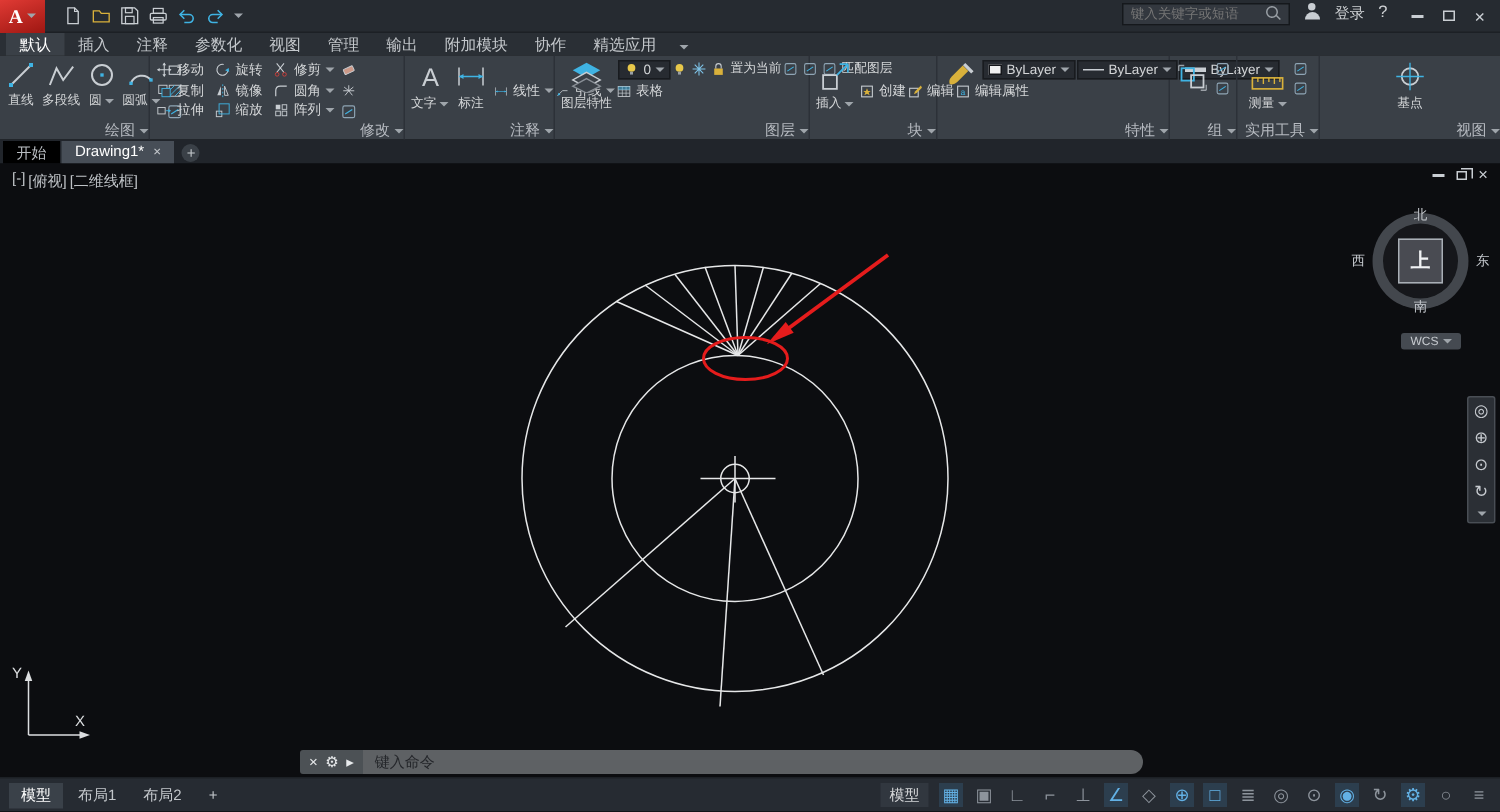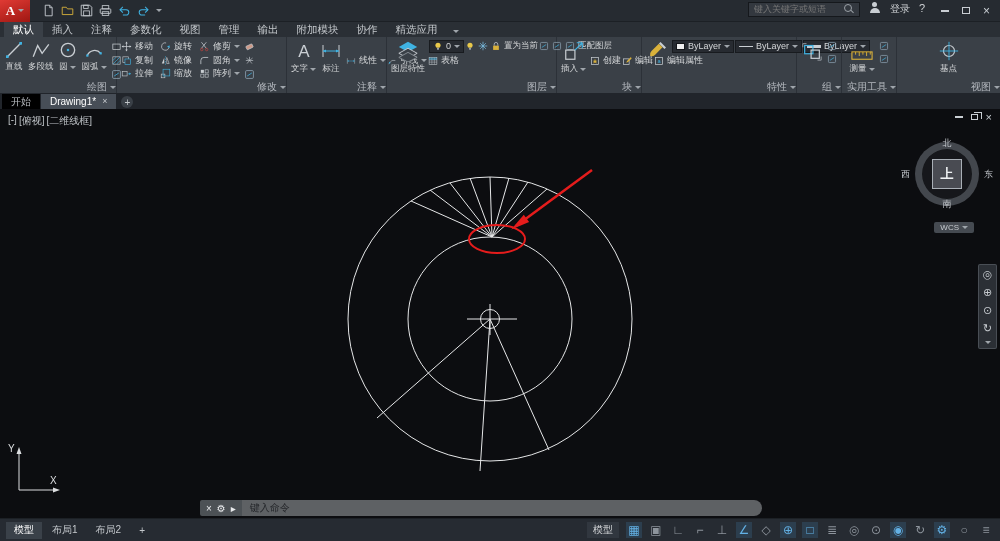--- a/index.html
+++ b/index.html
@@ -160,21 +160,21 @@
       <div class="rtab">输出</div>
       <div class="rtab">附加模块</div>
       <div class="rtab">协作</div>
       <div class="rtab">精选应用</div>
     </div>
   <span class="dd rtab-dd"></span>
 </div>
 
 <div class="ribbon">
 
-  <div class="panel" style="width:117px">
+  <div class="panel" style="width:100px">
     <div class="pbody">
       <div class="bigbtn">
         <span class="ic ic20"><svg viewBox="0 0 18 18">
               <line x1="3" y1="15" x2="15" y2="3" stroke="#c9ced3" stroke-width="1.2"></line>
               <rect x="1.8" y="13.8" width="2.4" height="2.4" fill="#3fb3e3"></rect>
               <rect x="13.8" y="1.8" width="2.4" height="2.4" fill="#3fb3e3"></rect>
             </svg></span>
         <span class="lbl">直线</span>
       </div>
       <div class="bigbtn">

